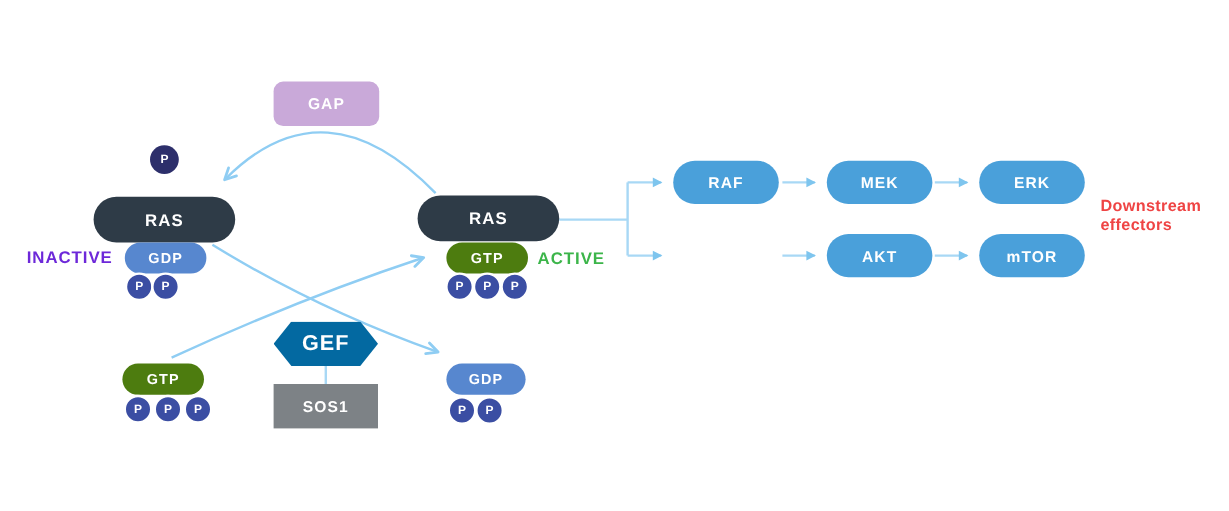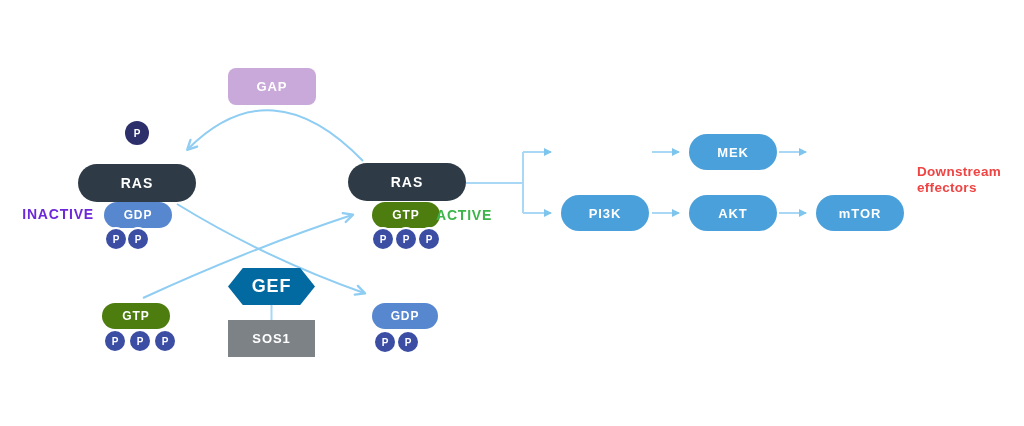--- a/index.html
+++ b/index.html
@@ -88,27 +88,28 @@
   <div class="node p-circle" style="left:153px;top:329px;">P</div>
 
   <div class="node gef-hex" style="left:228px;top:268px;">GEF</div>
   <div class="node sos1-box" style="left:228px;top:320px;">SOS1</div>
 
   <div class="node ras-pill" style="left:348px;top:163px;">RAS</div>
   <div class="node nuc gtp" style="left:372px;top:202px;">GTP</div>
   <div class="node p-circle" style="left:371px;top:227px;">P</div>
   <div class="node p-circle" style="left:394px;top:227px;">P</div>
   <div class="node p-circle" style="left:417px;top:227px;">P</div>
-  <div class="state-label state-active" style="left:436px;top:207px;">ACTIVE</div>
+  <div class="state-label state-active" style="left:448px;top:207px;">ACTIVE</div>
 
   <div class="node nuc gdp" style="left:372px;top:303px;width:66px;">GDP</div>
   <div class="node p-circle" style="left:373px;top:330px;">P</div>
   <div class="node p-circle" style="left:396px;top:330px;">P</div>
 
+  <div class="node pill-e" style="left:561px;top:134px;">RAF</div>
   <div class="node pill-e" style="left:689px;top:134px;">MEK</div>
+  <div class="node pill-e" style="left:816px;top:134px;">ERK</div>
 
-  <div class="node pill-e" style="left:561px;top:195px;">PI3K</div>
   <div class="node pill-e" style="left:689px;top:195px;">AKT</div>
   <div class="node pill-e" style="left:816px;top:195px;">mTOR</div>
 
   <div class="caption" style="left:917px;top:164px;width:100px;">Downstream effectors</div>
 
 </div>
 
 </body></html>

